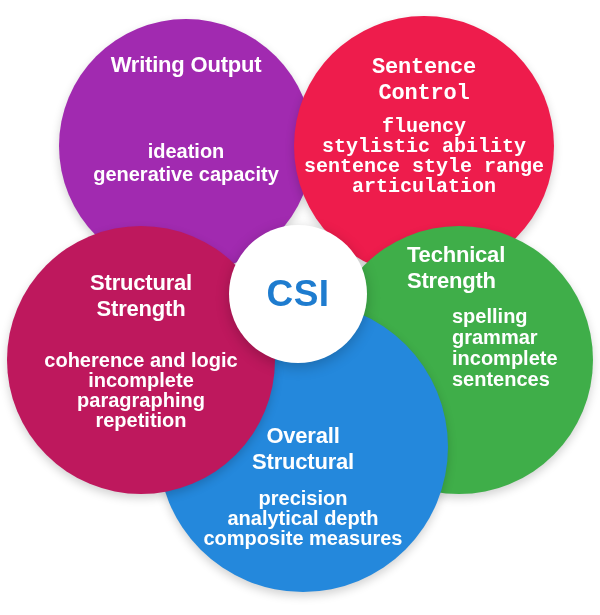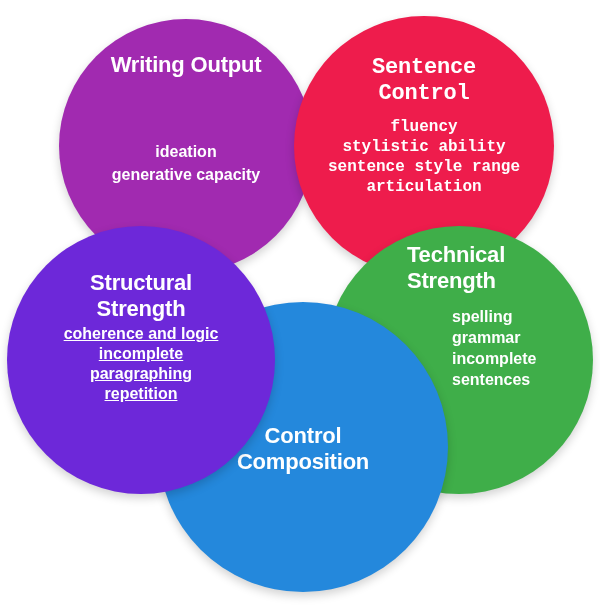--- a/index.html
+++ b/index.html
@@ -41,28 +41,28 @@
   }
   #c-purple .title{top:33px;}
   #c-red    .title{top:39px;}
   #c-orange .title{top:44px;}
   #c-blue   .title{top:121px;}
   #c-green  .title{top:16px; left:82px; transform:none; width:132px; text-align:left;}
   .items{
     position:absolute;
     left:0; right:0;
     text-align:center;
-    font-size:16px;
+    font-size:20px;
     font-weight:bold;
   }
   .items .item{line-height:20px;}
   #c-purple .items{top:121px;}
   #c-purple .items .item{line-height:23px;}
   #c-red    .items{top:101px;}
-  #c-orange .items{top:98px;text-decoration:underline;}
+  #c-orange .items{top:124px;}
   #c-blue   .items{top:186px;}
   #c-green  .items{
     top:80px; left:127px; right:auto; width:120px;
     text-align:left;
   }
   #c-green .items .item{line-height:21px;}
   #csi-label{
     font-size:37px;
     font-weight:bold;
     letter-spacing:0.5px;
@@ -94,27 +94,35 @@
   <div class="circle" id="c-green" style="background-color: rgb(63, 174, 73);">
     <div class="title">Technical Strength</div>
     <div class="items">
       <div class="item">spelling</div>
       <div class="item">grammar</div>
       <div class="item">incomplete sentences</div>
     </div>
   </div>
 
   <div class="circle" id="c-blue" style="background-color: rgb(36, 136, 220);">
-    <div class="title">Control Composition</div>
+    <div class="title">Overall Structural</div>
+    <div class="items">
+      <div class="item">precision</div>
+      <div class="item">analytical depth</div>
+      <div class="item">composite measures</div>
+    </div>
   </div>
 
-  <div class="circle" id="c-orange" style="background-color: #6d28d9;">
+  <div class="circle" id="c-orange" style="background-color: #be185d;">
     <div class="title">Structural Strength</div>
     <div class="items">
       <div class="item">coherence and logic</div>
       <div class="item">incomplete</div>
       <div class="item">paragraphing</div>
       <div class="item">repetition</div>
     </div>
   </div>
 
+  <div class="circle" id="c-center" style="background-color: rgb(255, 255, 255);">
+    <span id="csi-label" style="color: rgb(30, 124, 207);">CSI</span>
+  </div>
 
 </div>
 
 </body></html>

